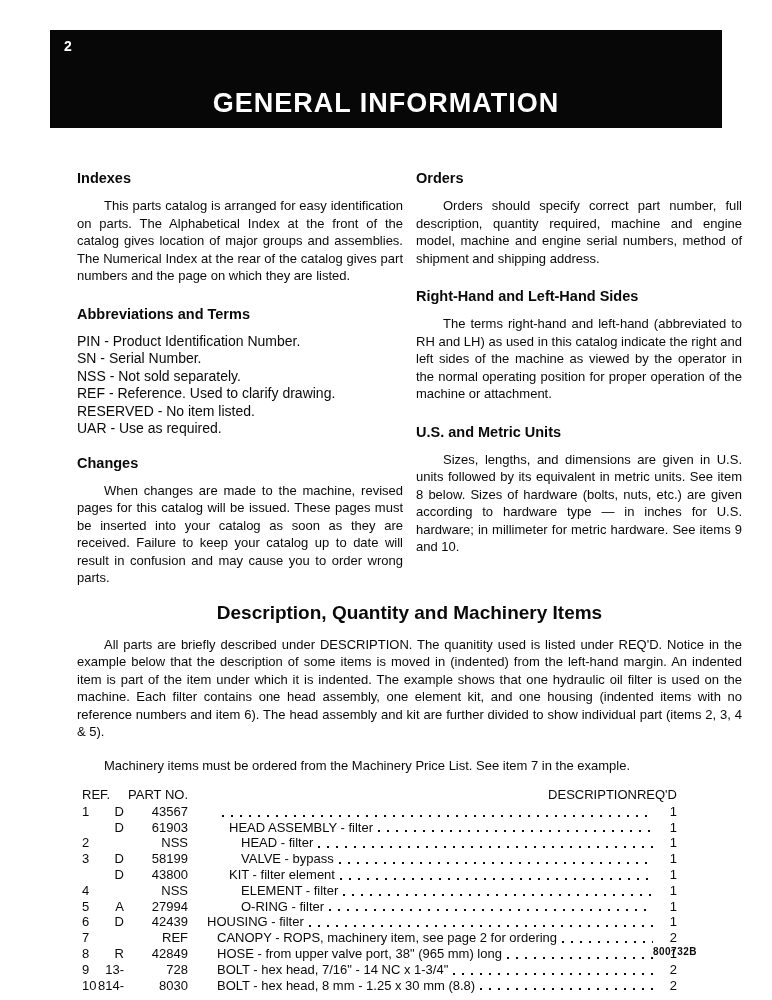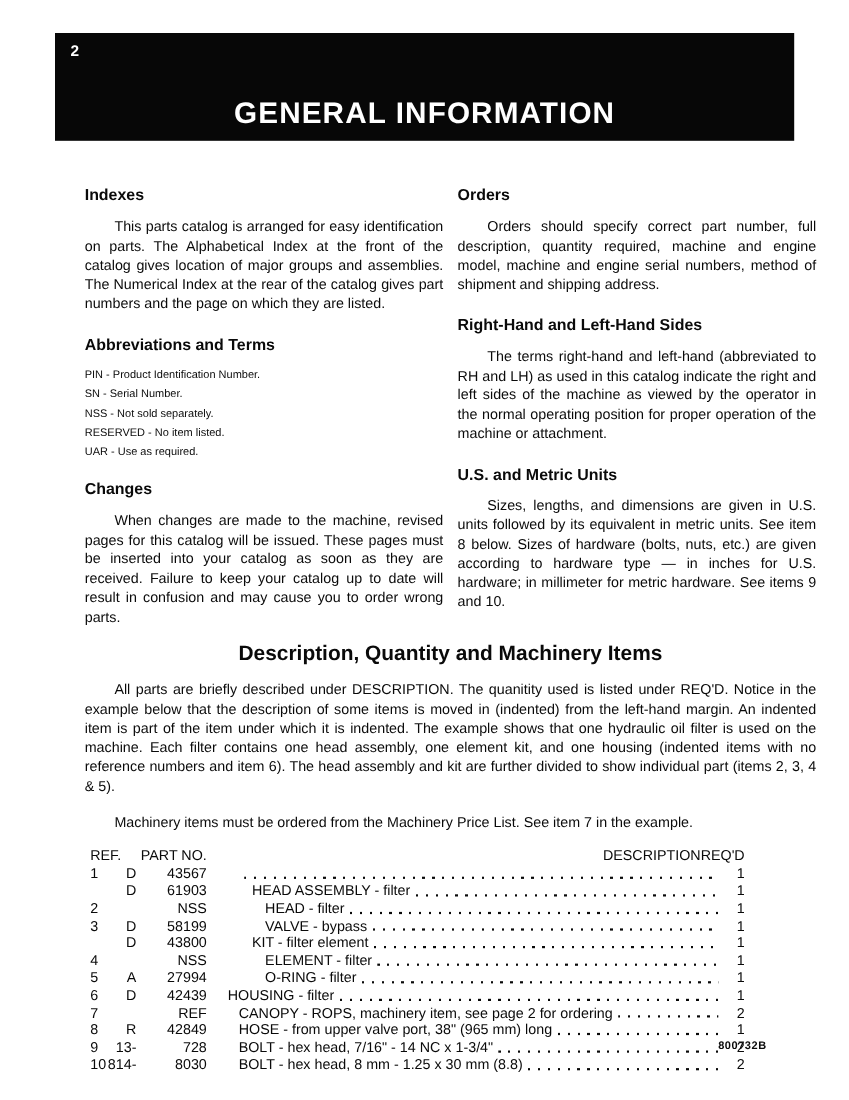--- a/index.html
+++ b/index.html
@@ -42,21 +42,21 @@
     font-size:14.5px; font-weight:bold;
     margin-bottom:11px;
   }
   p.body {
     font-size:13px; line-height:17.5px;
     text-align:justify;
   }
   p.indent { text-indent:27px; }
   .gap-lg { margin-top:21px; }
   .gap-md { margin-top:17px; }
-  .abbr-item { font-size:10px; line-height:17.5px; }
+  .abbr-item { font-size:14px; line-height:17.5px; }
   
   .center-head {
     margin-top:15px;
     text-align:center;
     font-size:19px; font-weight:bold;
   }
   .wide-para { margin-top:12px; }
   .machinery-para { margin-top:16px; text-align:left; }
   
   .table {
@@ -106,20 +106,21 @@
     <div class="cols">
       <div class="col">
         <h3 class="sec">Indexes</h3>
         <p class="body indent">This parts catalog is arranged for easy identification on parts. The Alphabetical Index at the front of the catalog gives location of major groups and assemblies. The Numerical Index at the rear of the catalog gives part numbers and the page on which they are listed.</p>
 
         <h3 class="sec gap-lg">Abbreviations and Terms</h3>
         <div>
             <div class="abbr-item">PIN - Product Identification Number.</div>
             <div class="abbr-item">SN - Serial Number.</div>
             <div class="abbr-item">NSS - Not sold separately.</div>
+            <div class="abbr-item">REF - Reference. Used to clarify drawing.</div>
             <div class="abbr-item">RESERVED - No item listed.</div>
             <div class="abbr-item">UAR - Use as required.</div>
           </div>
 
         <h3 class="sec gap-md">Changes</h3>
         <p class="body indent">When changes are made to the machine, revised pages for this catalog will be issued. These pages must be inserted into your catalog as soon as they are received. Failure to keep your catalog up to date will result in confusion and may cause you to order wrong parts.</p>
       </div>
 
       <div class="col">
         <h3 class="sec">Orders</h3>

